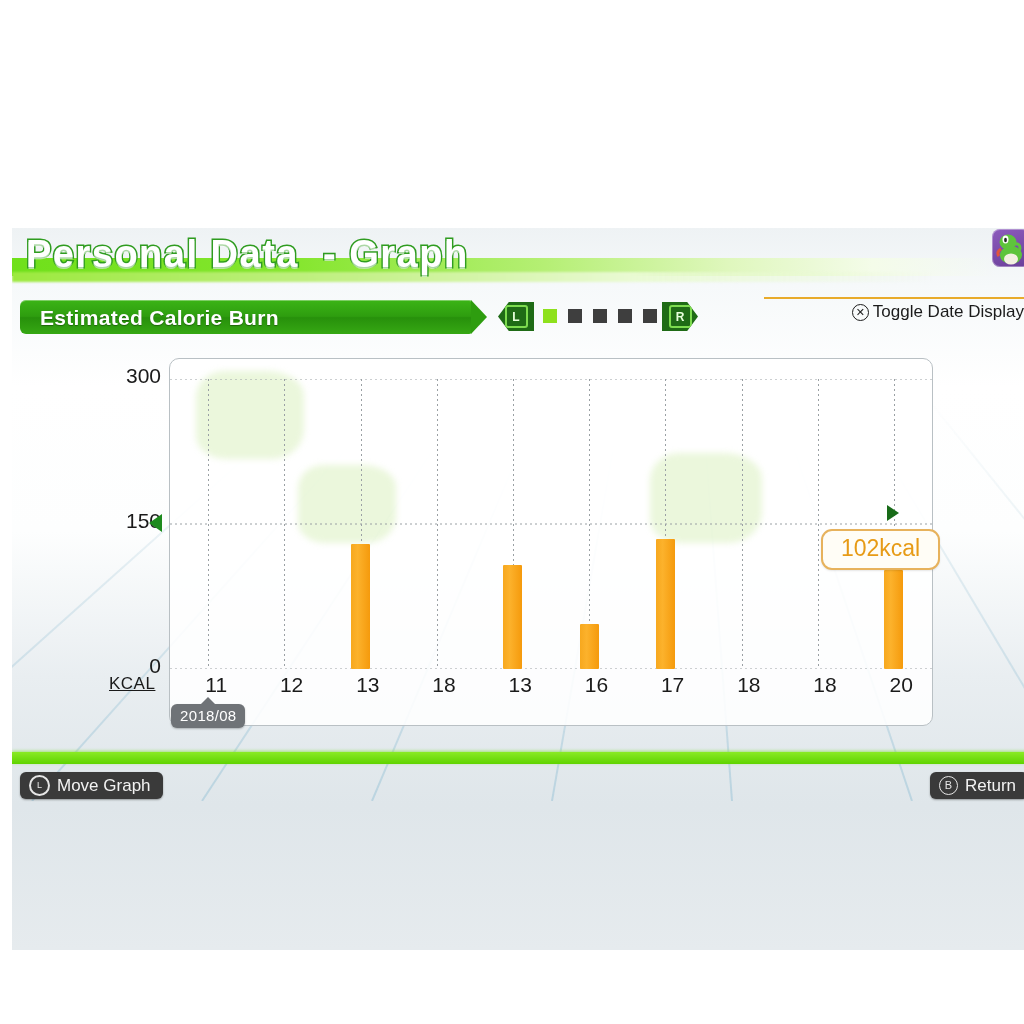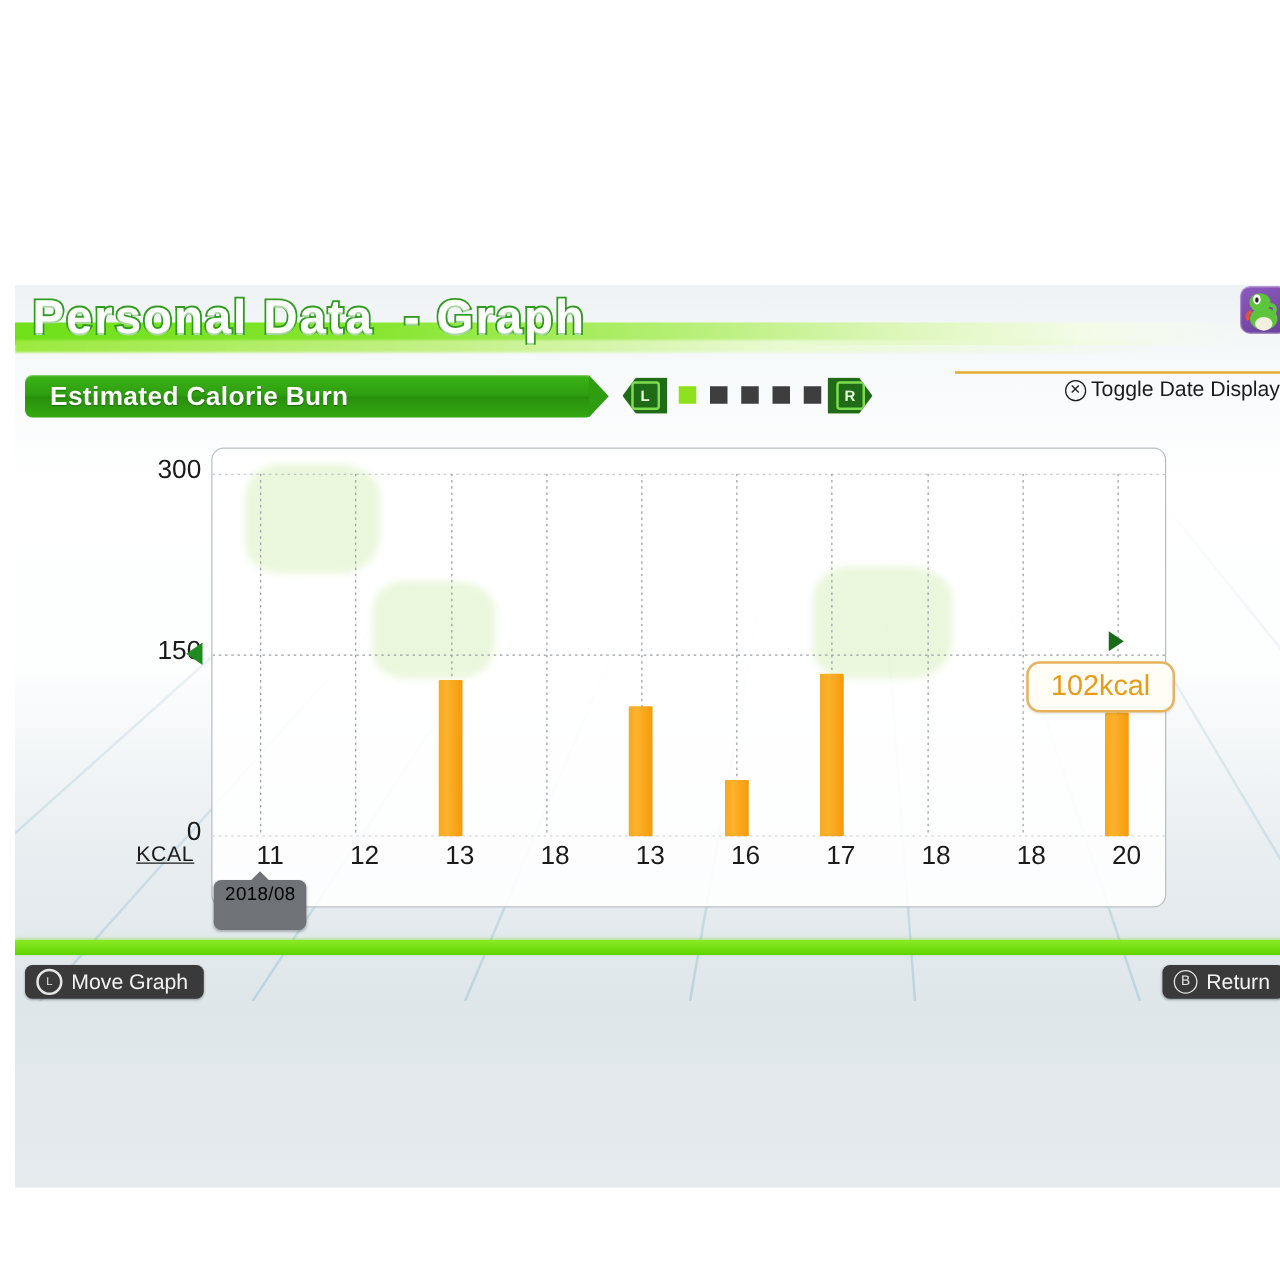--- a/index.html
+++ b/index.html
@@ -208,23 +208,23 @@
     padding: 4px 18px 6px 18px;
     font-size: 23px;
     color: #e79b16;
     white-space: nowrap;
     box-shadow: 0 1px 2px rgba(0,0,0,.10);
   }
 
   #date-badge {
     position: absolute;
     background: #6f7377;
-    color: #000000;
+    color: #ffffff;
     font-size: 15px;
-    padding: 3px 9px 20px 9px;
+    padding: 3px 9px 4px 9px;
     border-radius: 6px;
     letter-spacing: .3px;
     box-shadow: 0 1px 2px rgba(0,0,0,.25);
   }
   #date-badge::before {
     content:"";
     position: absolute; left: 30px; top: -7px;
     border-left: 7px solid transparent;
     border-right: 7px solid transparent;
     border-bottom: 7px solid #6f7377;

